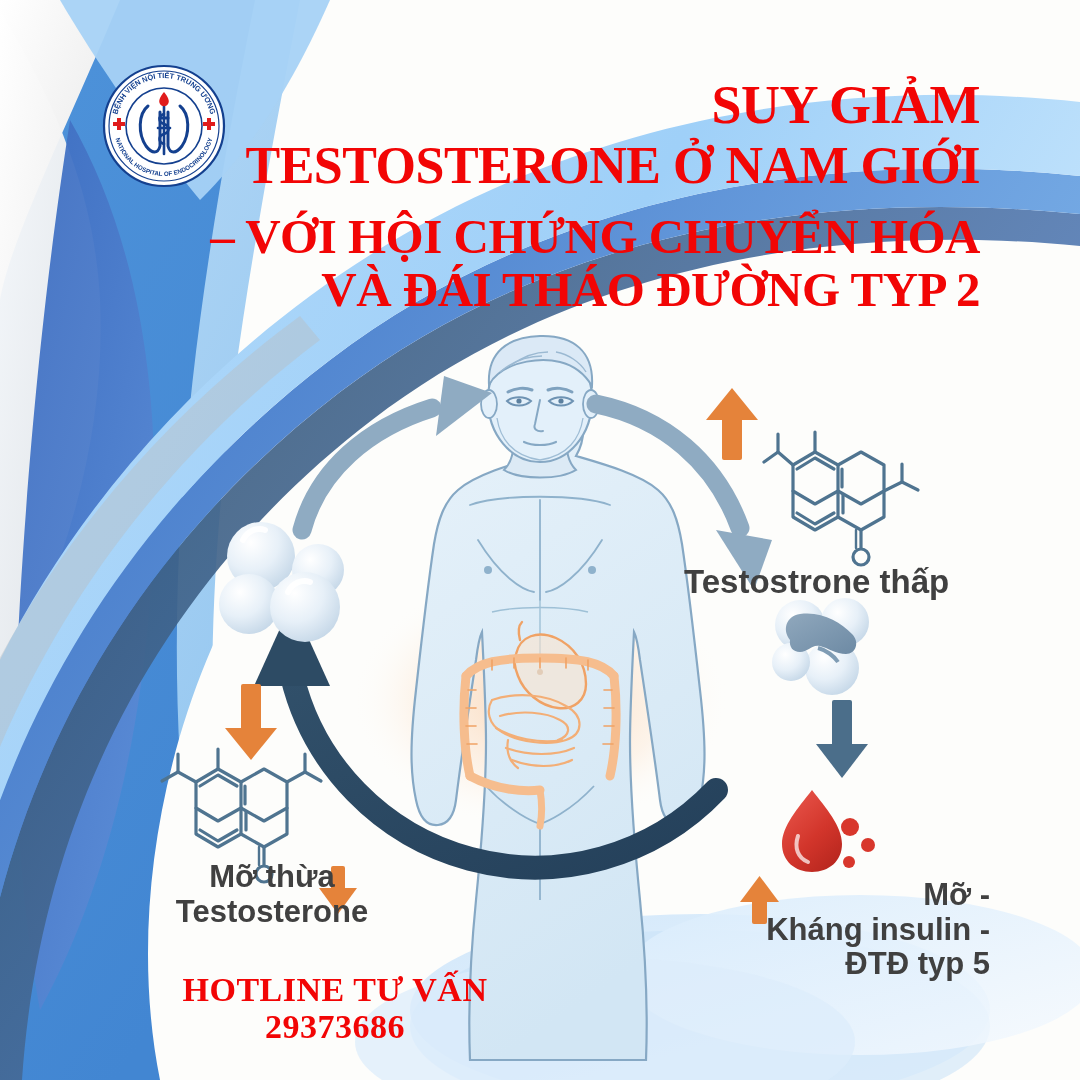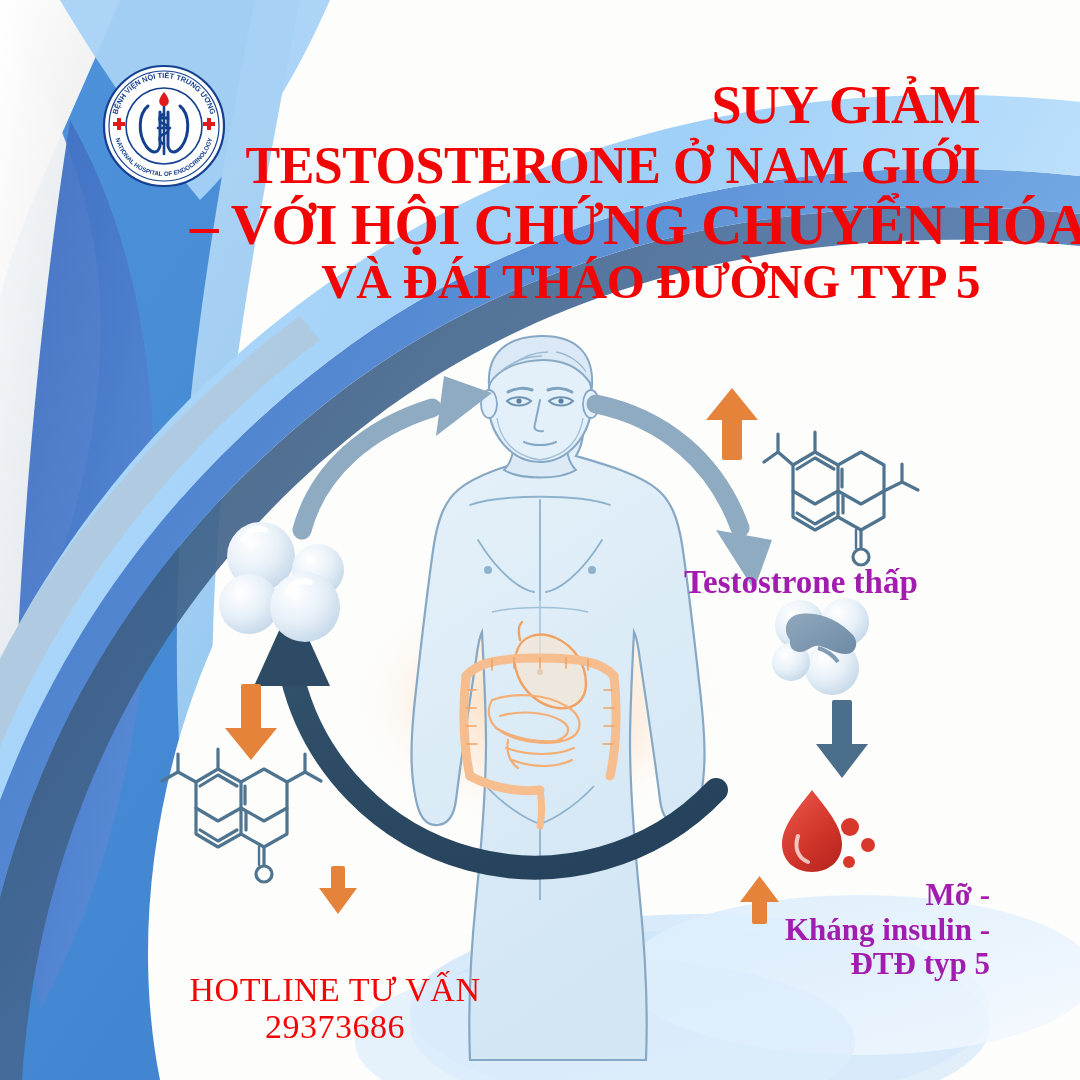--- a/index.html
+++ b/index.html
@@ -16,41 +16,41 @@
   #title-block div{
     font-family:"Liberation Serif",serif;
     font-weight:bold;
     color:#f20505;
     line-height:1.0;
     letter-spacing:-0.5px;
     white-space:nowrap;
   }
   .tl1{font-size:54px;}
   .tl2{font-size:52px; margin-top:8px;}
-  .tl3{font-size:57px; margin-top:4px;}
+  .tl3{font-size:49px; margin-top:20px;}
   .tl4{font-size:49px; margin-top:4px;}
 
   
   #hotline{
     position:absolute; left:150px; top:972px; width:370px;
     text-align:center; z-index:45;
   }
   #hotline div{
     font-family:"Liberation Serif",serif;
-    font-weight:normal;color:#f20505;line-height:1.08;
+    font-weight:bold;color:#f20505;line-height:1.08;
     letter-spacing:0.5px;white-space:nowrap;
   }
   .hl1{font-size:34px;}
   .hl2{font-size:34px;}
 
   
   .dlabel{
     position:absolute;z-index:42;
-    color:#a21caf;font-weight:bold;
-    font-family:Liberation Serif, serif;
+    color:#404040;font-weight:bold;
+    font-family:Liberation Sans, sans-serif;
     line-height:1.12;
   }
   #label-testo-low{ left:684px; top:564px; font-size:33px; white-space:nowrap;}
   #label-fat-testo{ left:152px; top:860px; font-size:31px; width:240px; text-align:center;}
   #label-fat-testo .l1{white-space:nowrap;}
   #label-fat-testo .l2{white-space:nowrap;}
   #label-insulin{ left:690px; top:878px; font-size:31px; width:300px; text-align:right;}
   #label-insulin div{white-space:nowrap;}
 
   
@@ -169,21 +169,21 @@
         <rect x="17" y="56" width="4" height="12"></rect>
       <rect x="103" y="60" width="12" height="4"></rect>
         <rect x="107" y="56" width="4" height="12"></rect>
     </g>
   </svg>
 
   <div id="title-block">
     <div class="tl1">SUY GIẢM</div>
     <div class="tl2">TESTOSTERONE Ở NAM GIỚI</div>
     <div class="tl3">– VỚI HỘI CHỨNG CHUYỂN HÓA</div>
-    <div class="tl4">VÀ ĐÁI THÁO ĐƯỜNG TYP 5</div>
+    <div class="tl4">VÀ ĐÁI THÁO ĐƯỜNG TYP 2</div>
   </div>
 
   <svg class="layer" viewBox="0 0 1080 1080" xmlns="http://www.w3.org/2000/svg">
     <defs>
       <linearGradient id="gBody" x1="0" y1="0" x2="0.3" y2="1">
         <stop offset="0%" stop-color="#e7f2fa"></stop>
         <stop offset="100%" stop-color="#d2e6f4"></stop>
       </linearGradient>
       <radialGradient id="gGlow" cx="0.5" cy="0.5" r="0.5">
         <stop offset="0%" stop-color="#f7b277" stop-opacity="0.55"></stop>
@@ -447,20 +447,22 @@
 
     <g fill="#e5833a">
       <rect x="331" y="866" width="14" height="30" rx="2"></rect>
       <polygon points="338,914 357,888 319,888"></polygon>
     </g>
   </svg>
 
   <div class="dlabel" id="label-testo-low">Testostrone thấp</div>
 
   <div class="dlabel" id="label-fat-testo">
+    <div class="l1">Mỡ thừa</div>
+    <div class="l2">Testosterone</div>
   </div>
 
   <div class="dlabel" id="label-insulin">
     <div>Mỡ -</div>
     <div>Kháng insulin -</div>
     <div>ĐTĐ typ 5</div>
   </div>
 
   <div id="hotline">
     <div class="hl1">HOTLINE TƯ VẤN</div>

